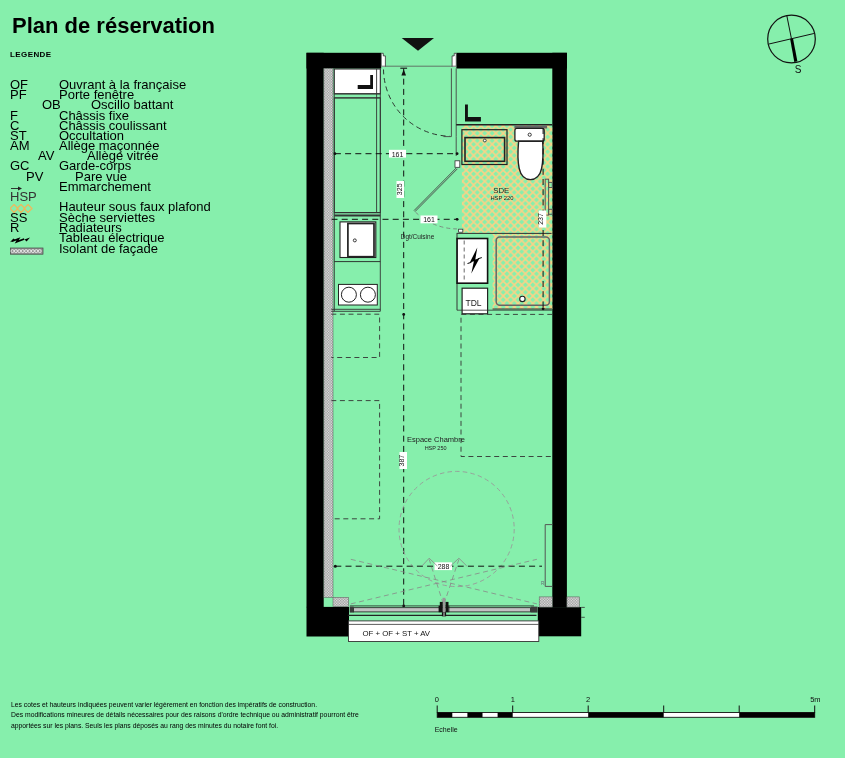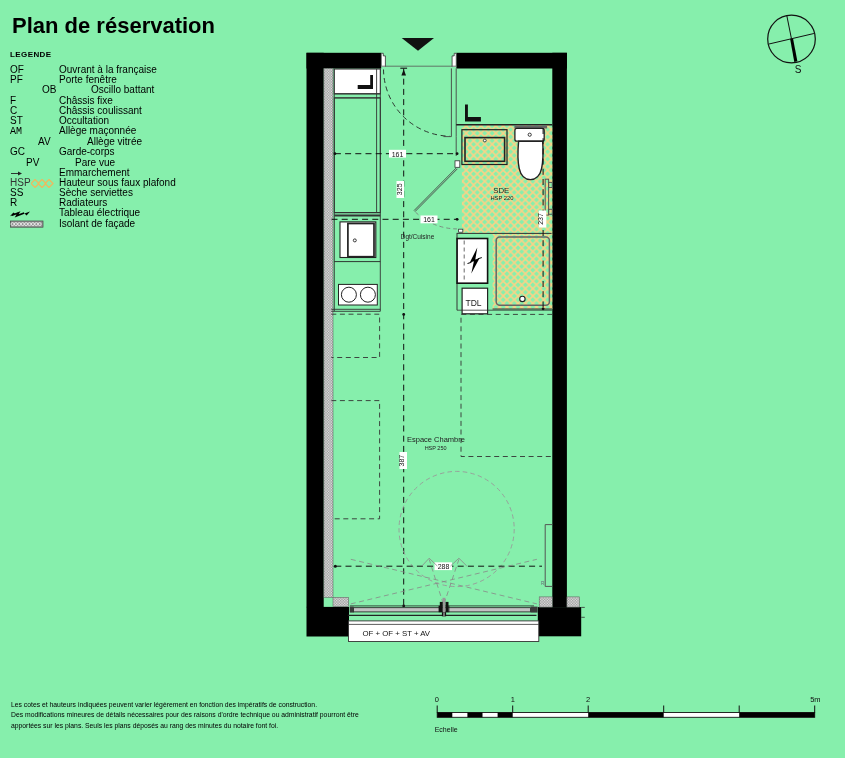--- a/index.html
+++ b/index.html
@@ -8,28 +8,28 @@
   .abs{position:absolute;}
 </style>
 </head>
 <body>
 <div id="page">
 
 <div class="abs" style="left:12px;top:14.5px;font-size:22px;line-height:22px;font-weight:bold;letter-spacing:0px;">Plan de réservation</div>
 
 <div class="abs" style="left:10px;top:50px;font-size:8px;font-weight:bold;letter-spacing:0.4px;text-align:center;">LEGENDE</div>
 
-<div class="abs" style="left:10px;top:65px;font-size:10px;line-height:10.17px;width:220px;">
+<div class="abs" style="left:10px;top:80px;font-size:13px;line-height:10.17px;width:220px;">
   <div><span style="display:inline-block;width:49px;">OF</span>Ouvrant à la française</div>
   <div><span style="display:inline-block;width:49px;">PF</span>Porte fenêtre</div>
   <div><span style="display:inline-block;width:49px;margin-left:32px;">OB</span>Oscillo battant</div>
   <div><span style="display:inline-block;width:49px;">F</span>Châssis fixe</div>
   <div><span style="display:inline-block;width:49px;">C</span>Châssis coulissant</div>
   <div><span style="display:inline-block;width:49px;">ST</span>Occultation</div>
-  <div><span style="display:inline-block;width:49px;font-family:Liberation Mono, monospace;">AM</span>Allège maçonnée</div>
+  <div><span style="display:inline-block;width:49px;">AM</span>Allège maçonnée</div>
   <div><span style="display:inline-block;width:49px;margin-left:28px;">AV</span>Allège vitrée</div>
   <div><span style="display:inline-block;width:49px;">GC</span>Garde-corps</div>
   <div><span style="display:inline-block;width:49px;margin-left:16px;">PV</span>Pare vue</div>
   <div><span style="display:inline-block;width:49px;"><svg width="14" height="7" style="vertical-align:-1px;">
             <path d="M1 3.5h8" stroke="#222" stroke-width="0.9"></path>
             <path d="M8 1.5l4 2-4 2z" fill="#222"></path>
           </svg></span>Emmarchement</div>
   <div><span style="display:inline-block;width:49px;"><span style="color:#333;">HSP</span><svg width="24" height="9" style="vertical-align:-2px;">
             <path d="M4 0.5l4 4-4 4-4-4zM11 0.5l4 4-4 4-4-4zM18 0.5l4 4-4 4-4-4z" fill="none" stroke="#f0b85c" stroke-width="1.2"></path>
           </svg></span>Hauteur sous faux plafond</div>

